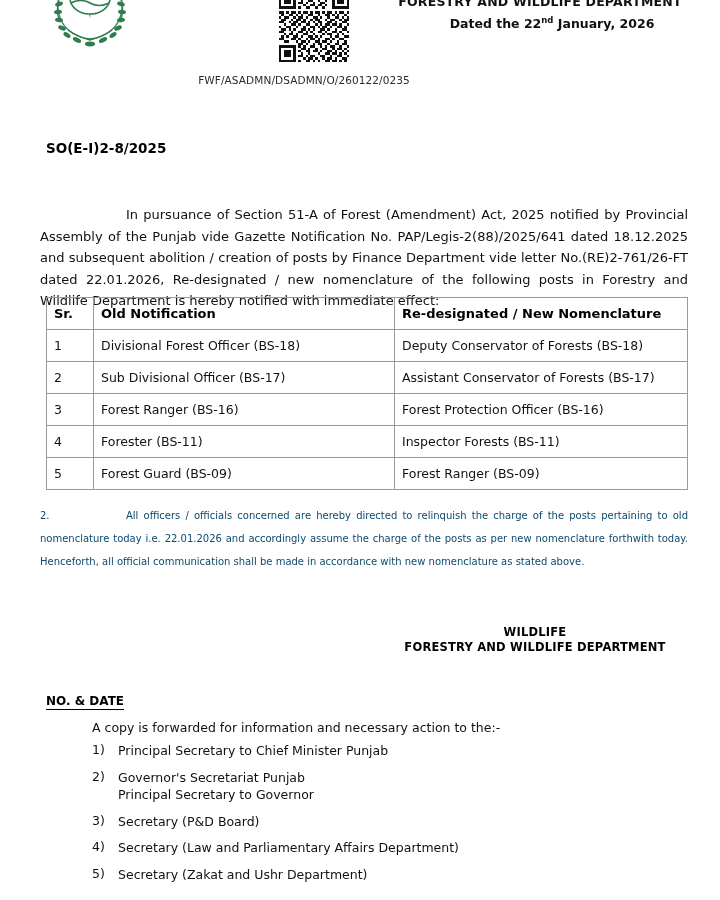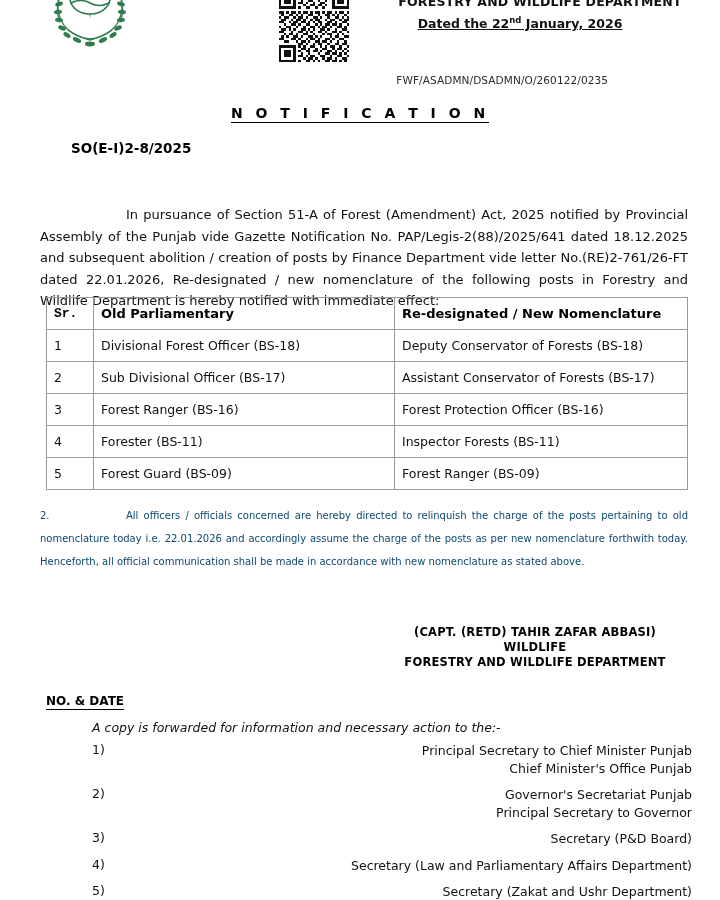--- a/index.html
+++ b/index.html
@@ -45,37 +45,36 @@
     top: -6px;
     width: 320px;
     text-align: center;
     font-weight: bold;
     font-size: 12.5px;
     letter-spacing: .2px;
     color: #111;
   }
   .dated-line {
     position: absolute;
-    left: 360px;
+    left: 392px;
     top: 15px;
     width: 320px;
     text-align: center;
     font-weight: bold;
     font-size: 12.5px;
     color: #111;
-    text-decoration: underline;
   }
   .dated-line sup { font-size: 8.5px; vertical-align: super; }
 
   .diary-no {
     position: absolute;
     left: 0;
     top: 74px;
     width: 608px;
-    text-align: right;
+    text-align: center;
     font-size: 10.5px;
     color: #2a2a2a;
     letter-spacing: .1px;
   }
 
   .notif-title {
     position: absolute;
     left: 0;
     top: 105px;
     width: 720px;
@@ -91,21 +90,20 @@
   }
 
   
   .ref-no {
     position: absolute;
     left: 46px;
     top: 140px;
     font-size: 13.5px;
     font-weight: bold;
     color: #000;
-    margin-left: 25px;
   }
 
   .para1 {
     position: absolute;
     left: 40px;
     top: 160px;
     width: 648px;
     font-size: 13px;
     line-height: 21.5px;
     text-align: justify;
@@ -130,21 +128,21 @@
     padding: 5px 7px 6px 7px;
     text-align: left;
     vertical-align: middle;
     height: 20px;
   }
   .nom-table th {
     font-weight: bold;
     font-size: 13px;
     color: #000;
   }
-  .nom-table .col-sr { width: 32px; font-family: Liberation Mono, monospace; }
+  .nom-table .col-sr { width: 32px; }
   .nom-table .col-old { width: 286px; }
 
   
   .para2 {
     position: absolute;
     left: 40px;
     top: 504px;
     width: 648px;
     font-size: 10px;
     line-height: 23px;
@@ -179,40 +177,39 @@
     color: #000;
   }
   .no-date span { border-bottom: 1.4px solid #000; padding-bottom: 1px; }
 
   .copy-line {
     position: absolute;
     left: 92px;
     top: 720px;
     font-size: 12.5px;
     color: #111;
-    font-style: italic;
   }
 
   .recipients {
     position: absolute;
     left: 92px;
     top: 742px;
     width: 600px;
     font-size: 12.5px;
     color: #111;
   }
   .recipient {
     display: flex;
     margin-bottom: 9px;
   }
   .recipient .rnum {
     width: 26px;
     flex: 0 0 26px;
   }
-  .recipient .rbody { flex: 1 1 auto; line-height: 17.5px; text-align: right; }
+  .recipient .rbody { flex: 1 1 auto; line-height: 17.5px; }
   .recipient .rsub { display: block; }
 </style>
 </head>
 <body>
 
 <div class="page">
 
   <div class="emblem">
     <svg viewBox="0 0 92 82" width="92" height="82" aria-hidden="true">
       <g fill="none" stroke="#2f7d4f" stroke-width="1.6">
@@ -493,35 +490,32 @@
   </div>
 
   <div class="dept-line">FORESTRY AND WILDLIFE DEPARTMENT</div>
 
   <div class="dated-line">
     <span>Dated the 22</span><sup>nd</sup><span> January, 2026</span>
   </div>
 
   <div class="diary-no">FWF/ASADMN/DSADMN/O/260122/0235</div>
 
-  <div class="notif-title">
-    <span>N O T I F I C A T I O N</span>
-  </div>
 
   <div class="ref-no">SO(E-I)2-8/2025</div>
 
   <div class="para1">
     <span class="indent"></span><span>In pursuance of Section 51-A of Forest (Amendment) Act, 2025 notified by Provincial Assembly of the Punjab vide Gazette Notification No. PAP/Legis-2(88)/2025/641 dated 18.12.2025 and subsequent abolition / creation of posts by Finance Department vide letter No.(RE)2-761/26-FT dated 22.01.2026, Re-designated / new nomenclature of the following posts in Forestry and Wildlife Department is hereby notified with immediate effect:</span>
   </div>
 
   <table class="nom-table">
     <thead>
       <tr>
         <th class="col-sr">Sr.</th>
-        <th class="col-old">Old Parliamentary</th>
+        <th class="col-old">Old Notification</th>
         <th>Re-designated / New Nomenclature</th>
       </tr>
     </thead>
     <tbody>
       <tr>
         <td>1</td>
         <td>Divisional Forest Officer (BS-18)</td>
         <td>Deputy Conservator of Forests (BS-18)</td>
       </tr>
       <tr>
@@ -545,37 +539,35 @@
         <td>Forest Ranger (BS-09)</td>
       </tr>
     </tbody>
   </table>
 
   <div class="para2">
     <span class="num">2.</span><span class="gap"></span><span>All officers / officials concerned are hereby directed to relinquish the charge of the posts pertaining to old nomenclature today i.e. 22.01.2026 and accordingly assume the charge of the posts as per new nomenclature forthwith today. Henceforth, all official communication shall be made in accordance with new nomenclature as stated above.</span>
   </div>
 
   <div class="signature">
-    <div>(CAPT. (RETD) TAHIR ZAFAR ABBASI)</div>
     <div>WILDLIFE</div>
     <div>FORESTRY AND WILDLIFE DEPARTMENT</div>
   </div>
 
   <div class="no-date">
     <span>NO. &amp; DATE</span>
   </div>
 
   <div class="copy-line">A copy is forwarded for information and necessary action to the:-</div>
 
   <div class="recipients">
     <div class="recipient">
       <span class="rnum">1)</span>
       <span class="rbody">
         <span class="rsub">Principal Secretary to Chief Minister Punjab</span>
-        <span class="rsub">Chief Minister's Office Punjab</span>
       </span>
     </div>
     <div class="recipient">
       <span class="rnum">2)</span>
       <span class="rbody">
         <span class="rsub">Governor's Secretariat Punjab</span>
         <span class="rsub">Principal Secretary to Governor</span>
       </span>
     </div>
     <div class="recipient">

